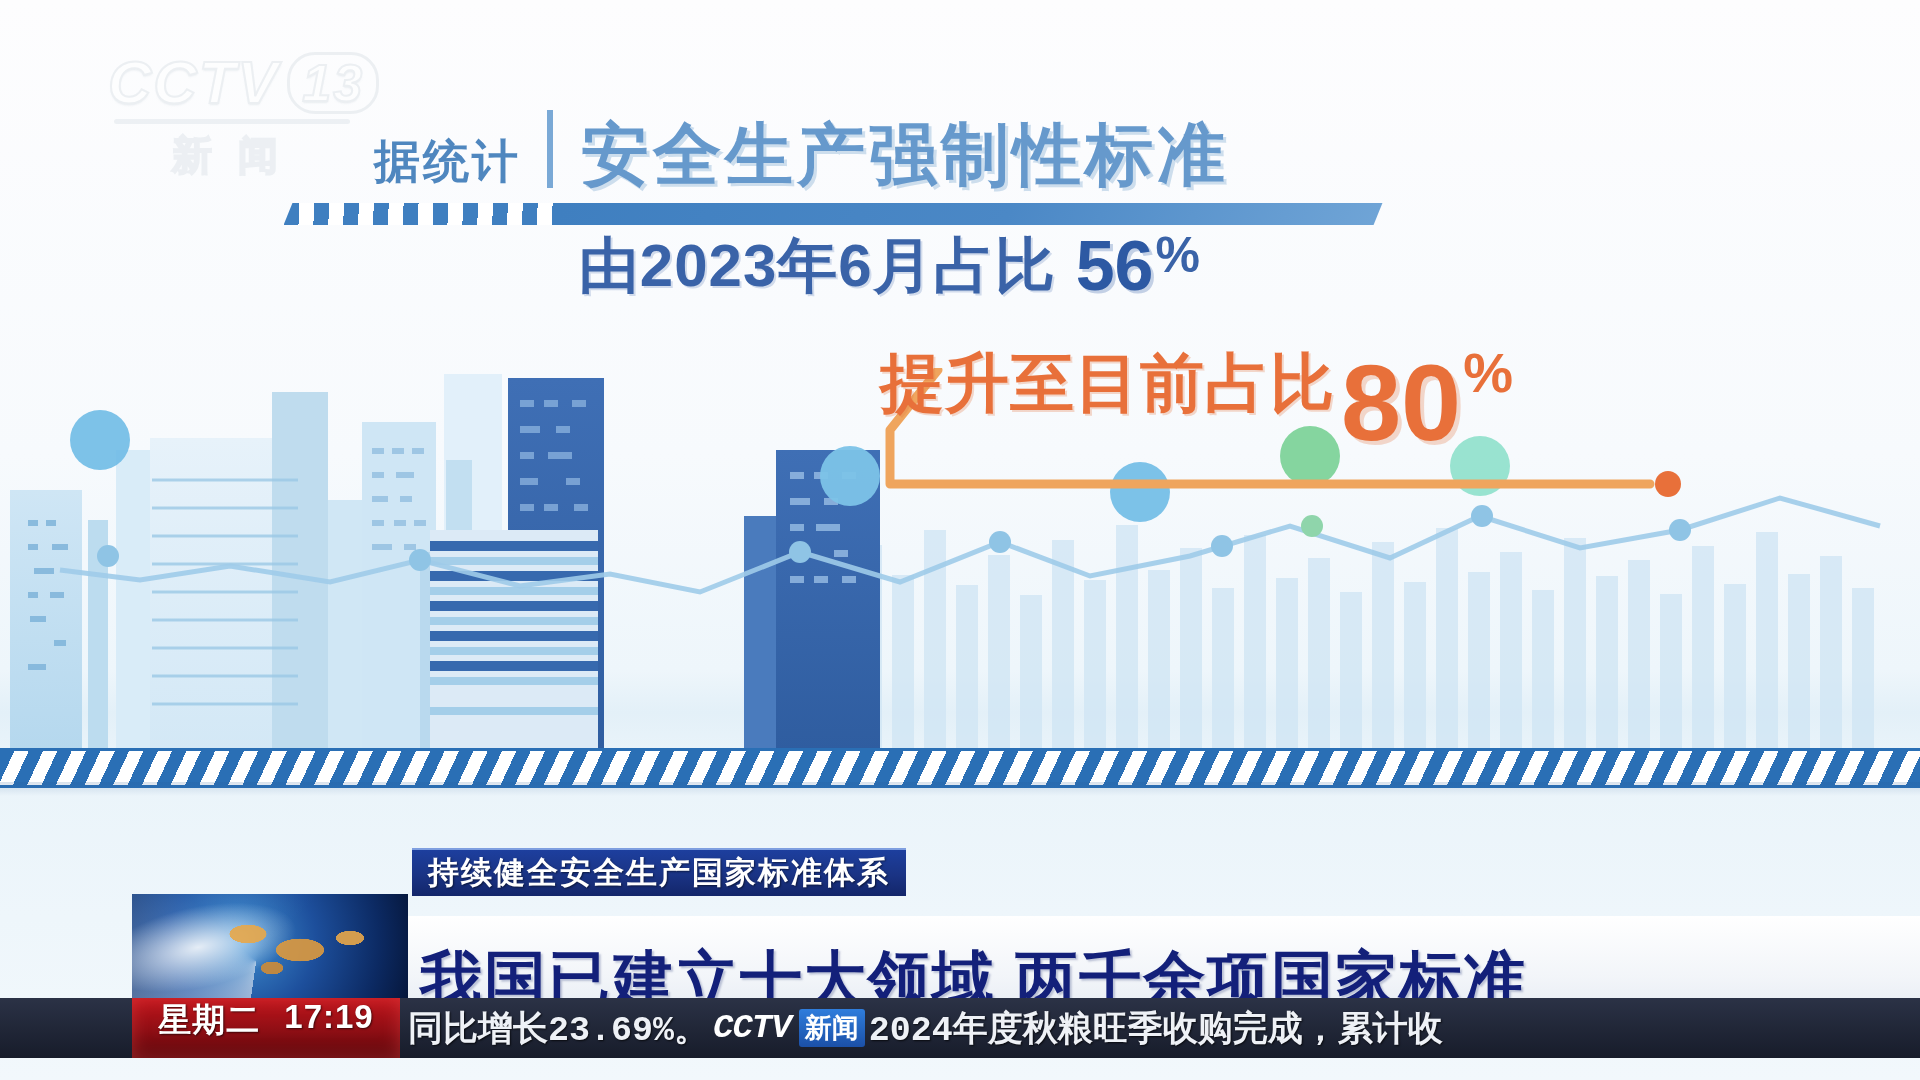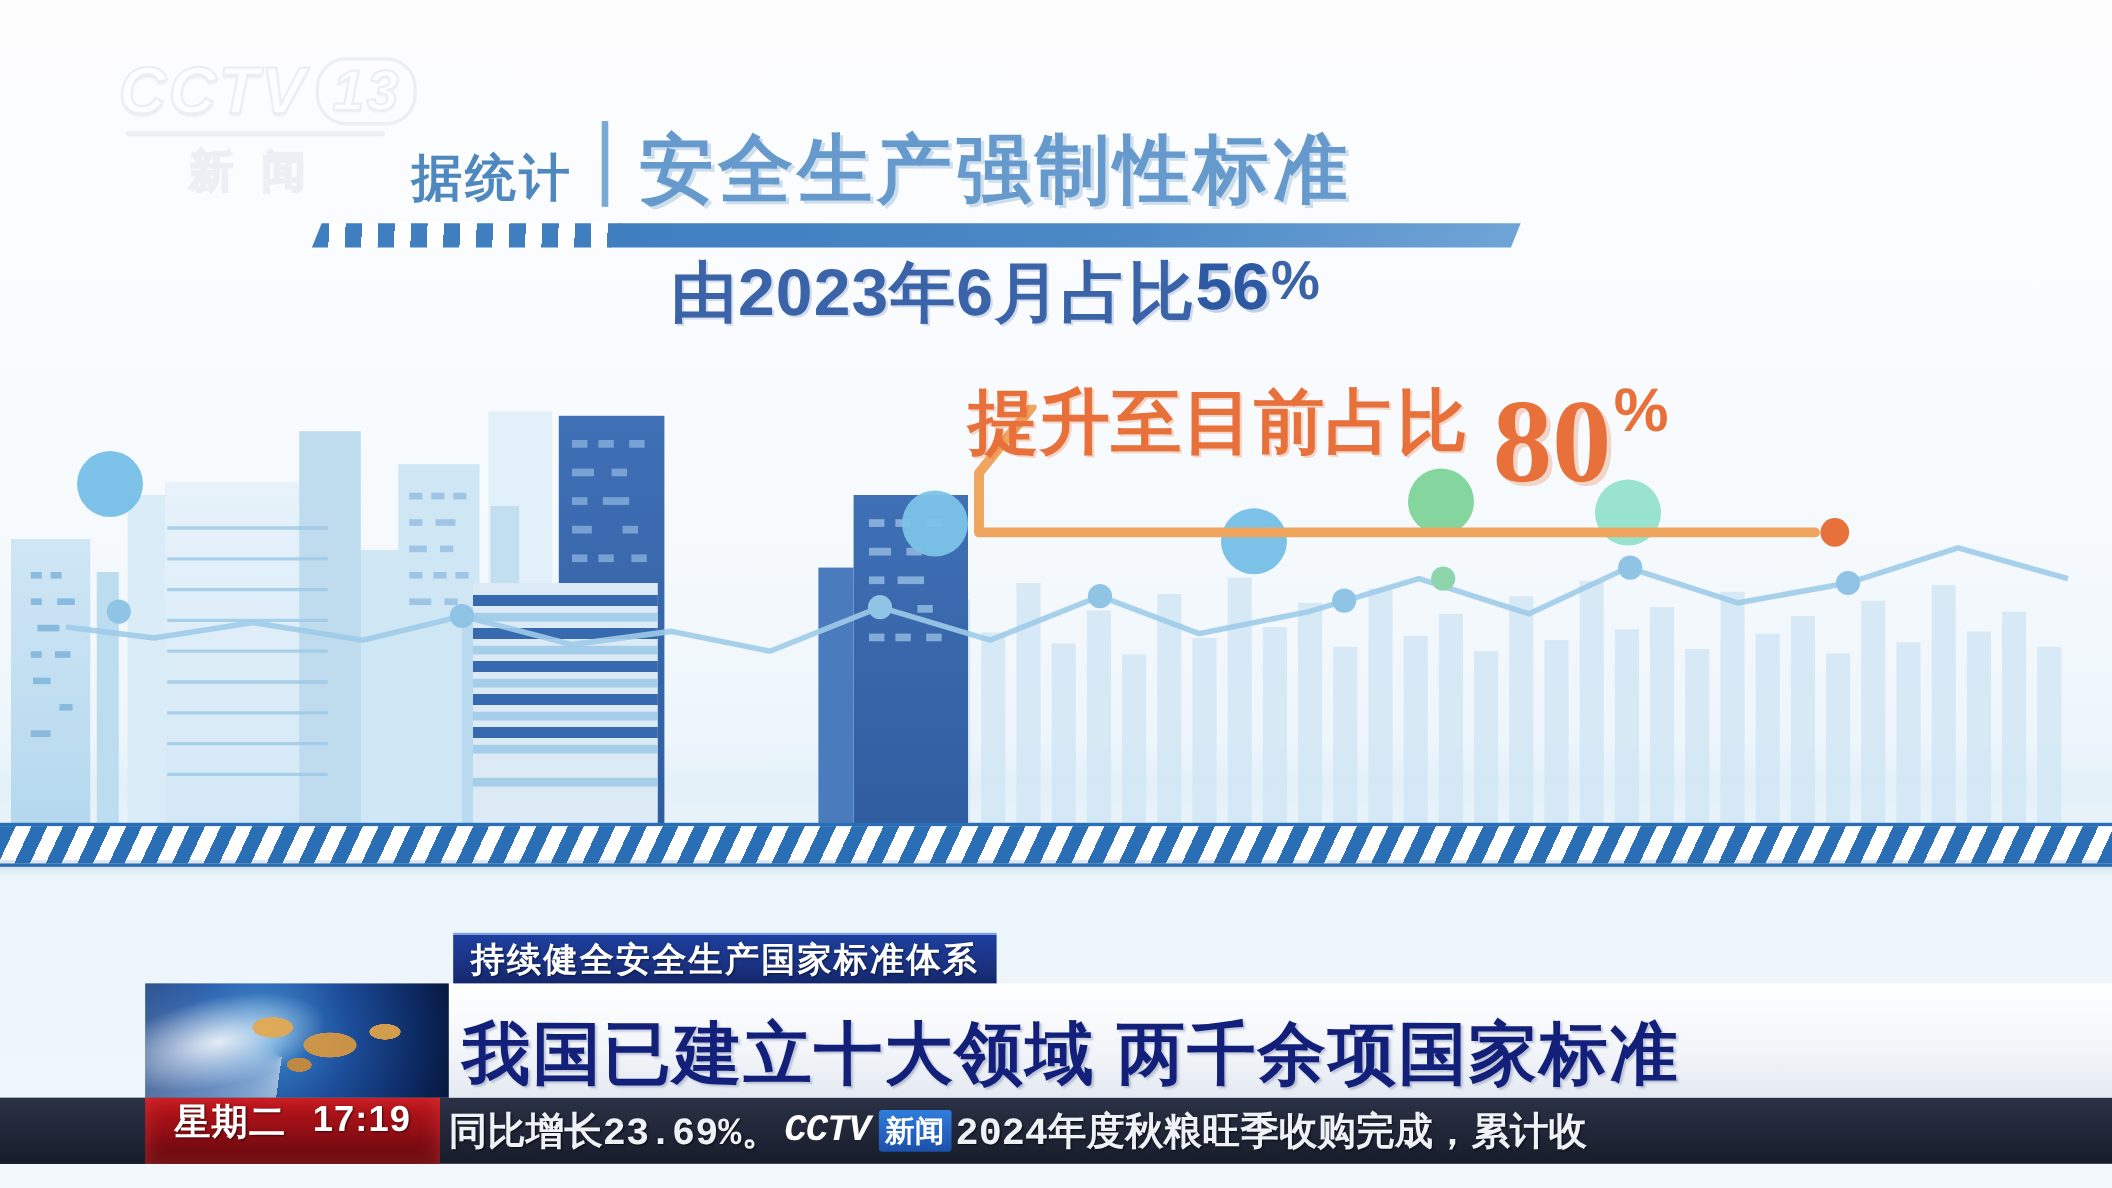--- a/index.html
+++ b/index.html
@@ -68,48 +68,48 @@
     transform:skewX(-22deg);
   }
 
   
   #statline1{
     position:absolute;left:560px;top:226px;width:640px;height:90px;
     display:flex;align-items:flex-start;justify-content:flex-end;
     color:#3a63a8;font-weight:bold;white-space:nowrap;
   }
   #statline1 .txt{font-size:60px;letter-spacing:1px;text-shadow:2px 2px 0 rgba(90,125,185,.25);}
-  #statline1 .big{font-size:60px;letter-spacing:0;margin-left:0;color:#2d59a3;
+  #statline1 .big{font-size:70px;letter-spacing:0;margin-left:20px;color:#2d59a3;
     text-shadow:3px 3px 0 rgba(70,110,175,.3);}
   #statline1 .pct{font-size:50px;color:#3a63a8;margin-left:2px;}
 
   #statline2{
     position:absolute;left:880px;top:340px;width:560px;height:100px;
     display:flex;align-items:flex-start;color:#e8703a;font-weight:bold;white-space:nowrap;
   }
   #statline2 .txt{font-size:64px;letter-spacing:1px;text-shadow:2px 2px 0 rgba(225,120,70,.28);}
-  #statline2 .big{font-size:108px;margin-left:22px;color:#e8703a;
-    text-shadow:4px 4px 0 rgba(225,120,70,.28);font-family:Liberation Serif, serif;}
+  #statline2 .big{font-size:108px;margin-left:6px;color:#e8703a;
+    text-shadow:4px 4px 0 rgba(225,120,70,.28);}
   #statline2 .pct{font-size:56px;margin-left:2px;}
 
   
   #bracket{position:absolute;left:880px;top:368px;width:820px;height:132px;pointer-events:none;}
 
   
   #l3tag{
     position:absolute;left:412px;top:848px;height:46px;
     padding:0 16px;display:flex;align-items:center;
     background:linear-gradient(180deg,#1d3f9e 0%,#1a3384 55%,#13266a 100%);
     border-top:2px solid #7f9fe0;
   }
   #l3tag span{color:#fff;font-size:31px;font-weight:bold;letter-spacing:2px;
     text-shadow:1px 1px 2px rgba(0,0,0,.5);}
 
   #l3bar{
-    position:absolute;left:132px;top:894px;width:1788px;height:128px;
+    position:absolute;left:132px;top:916px;width:1788px;height:128px;
     background:linear-gradient(180deg,#ffffff 0%,#f2f5f9 48%,#dde4ee 100%);
     display:flex;align-items:center;
   }
   #l3bar .title{
     margin-left:288px;font-size:62px;font-weight:bold;color:#13207a;letter-spacing:2px;
     text-shadow:2px 2px 2px rgba(120,130,170,.45);white-space:nowrap;
   }
   #l3globe{
     position:absolute;left:132px;top:894px;width:276px;height:104px;overflow:hidden;
     background:radial-gradient(circle at 40% 45%, #3f8fd0 0%, #1d4f9c 42%, #0c2a63 78%, #06173c 100%);

